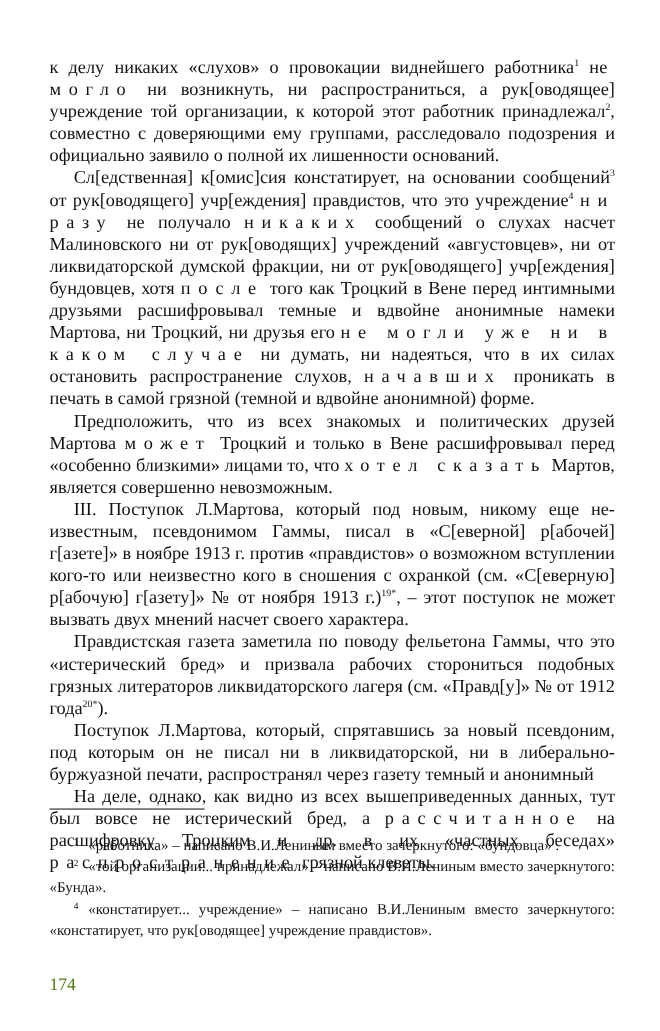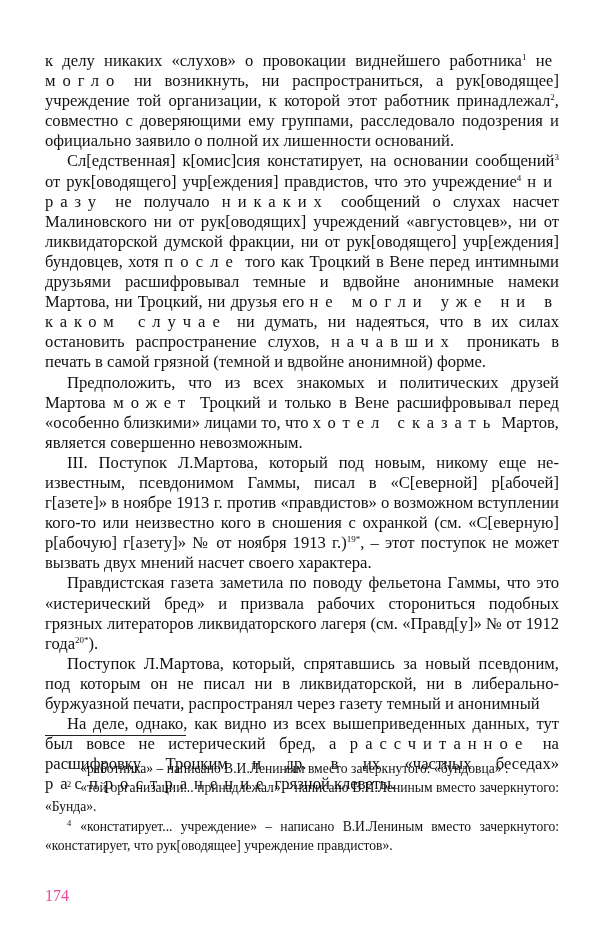--- a/index.html
+++ b/index.html
@@ -10,21 +10,21 @@
                  text-indent: 22px; hyphens: manual; }
   .body-text p.noindent { text-indent: 0; margin-top: 20px; }
   .sp { letter-spacing: 0.42em; }
   sup { font-size: 9px; line-height: 0; vertical-align: 6px; }
   .rule { position: absolute; left: 45px; top: 735px; width: 141px; height: 1px; background: #222; }
   .notes { position: absolute; left: 45px; top: 759px; width: 514px;
            font-family: "Liberation Serif", "DejaVu Serif", serif; color: #111; }
   .notes p { margin: 0; font-size: 13.6px; line-height: 19.2px; text-align: justify; text-indent: 22px; }
   .notes .fn-num { font-size: 8.5px; vertical-align: 5px; line-height: 0; margin-right: 9px; }
   .page-number { position: absolute; left: 45px; top: 887px; font-family: "Liberation Serif", "DejaVu Serif", serif;
-                 font-size: 16px; color: #ec4899; }
+                 font-size: 16px; color: #4d7c0f; }
 </style>
 </head>
 <body>
 
 <div class="page">
   <div class="body-text" id="body-text">
       <p class="noindent"><span>к делу никаких «слухов» о провокации виднейшего работника</span><sup>1</sup><span> н</span><span class="sp">е могло</span><span> ни возникнуть, ни распространиться, а рук[оводящее] учреждение той организации, к которой этот работник принадлежал</span><sup>2</sup><span>, совместно с доверяющими ему группами, расследовало подозрения и официально заявило о полной их лишенности оснований.</span></p>
       <p><span>Сл[едственная] к[омис]сия констатирует, на основании сообщений</span><sup>3</sup><span> от рук[оводящего] учр[еждения] правдистов, что это учреждение</span><sup>4</sup><span> </span><span class="sp">ни разу</span><span> не получало </span><span class="sp">никаких</span><span> сообщений о слухах насчет Малиновского ни от рук[оводящих] учреждений «августовцев», ни от ликвидаторской думской фракции, ни от рук[оводящего] учр[еждения] бундовцев, хотя </span><span class="sp">после</span><span> того как Троцкий в Вене перед интимными друзьями расшифровывал темные и вдвойне анонимные намеки Мартова, ни Троцкий, ни друзья его </span><span class="sp">не могли уже ни в каком случае</span><span> ни думать, ни надеяться, что в их силах остановить распространение слухов, </span><span class="sp">начавших</span><span> проникать в печать в самой грязной (темной и вдвойне анонимной) форме.</span></p>
       <p><span>Предположить, что из всех знакомых и политических друзей Мартова </span><span class="sp">может</span><span> Троцкий и только в Вене расшифровывал перед «особенно близкими» лицами то, что </span><span class="sp">хотел сказать</span><span> Мартов, является совершенно невозможным.</span></p>
       <p><span>III. Поступок Л.Мартова, который под новым, никому еще не­известным, псевдонимом Гаммы, писал в «С[еверной] р[абочей] г[азете]» в ноябре 1913 г. против «правдистов» о возможном вступлении кого-то или неизвестно кого в сношения с охранкой (см. «С[еверную] р[абочую] г[азету]» № от ноября 1913 г.)</span><sup>19*</sup><span>, – этот по­ступок не может вызвать двух мнений насчет своего характера.</span></p>

